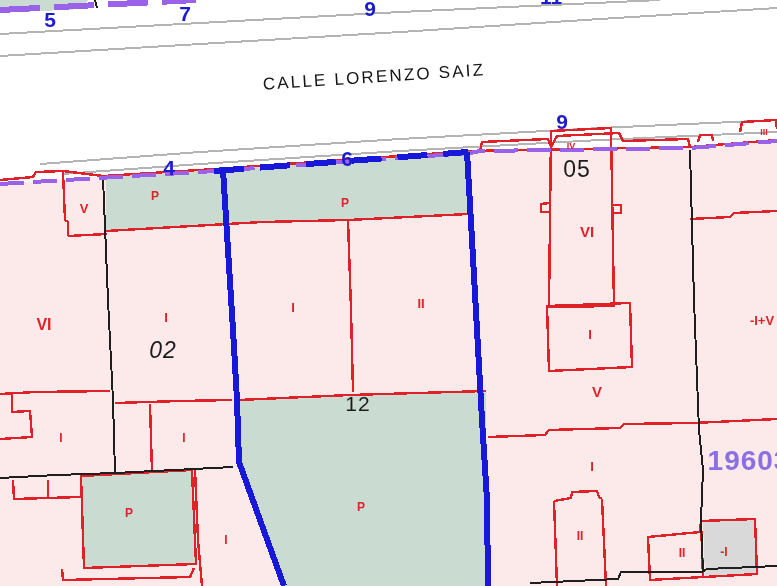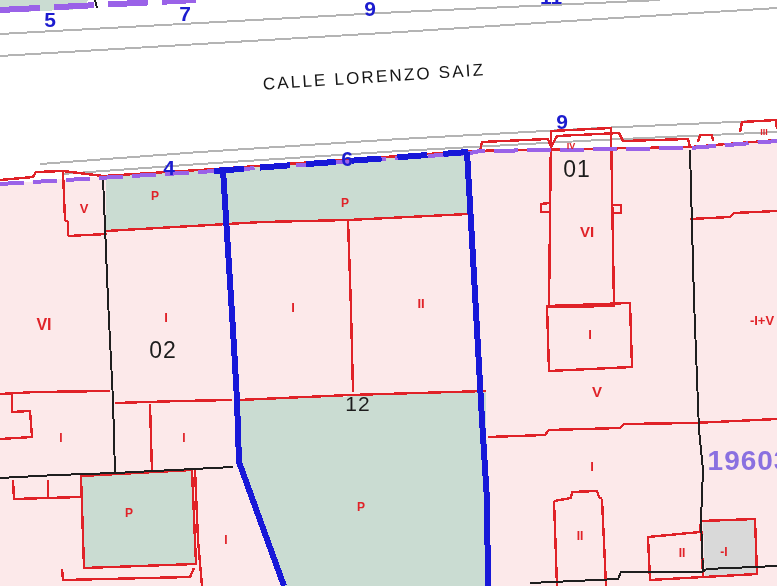--- a/index.html
+++ b/index.html
@@ -106,22 +106,22 @@
   <span class="lbl street-name" style="left:374px;top:77px;">CALLE LORENZO SAIZ</span>
 
   <span class="lbl blue" style="left:50px;top:19px;">5</span>
   <span class="lbl blue" style="left:185px;top:13px;">7</span>
   <span class="lbl blue" style="left:370px;top:8px;">9</span>
   <span class="lbl blue" style="left:551px;top:-4px;">11</span>
   <span class="lbl blue" style="left:562px;top:121px;">9</span>
   <span class="lbl blue" style="left:169px;top:167px;">4</span>
   <span class="lbl blue" style="left:347px;top:158px;">6</span>
 
-  <span class="lbl blk" style="left:163px;top:350px;">02</span>
-  <span class="lbl blk" style="left:577px;top:169px;">01</span>
+  <span class="lbl blk" style="left:163px;top:350px;font-style:italic;">02</span>
+  <span class="lbl blk" style="left:577px;top:169px;">05</span>
   <span class="lbl blk s21" style="left:358px;top:403px;">12</span>
 
   <span class="lbl red s16" style="left:44px;top:325px;">VI</span>
   <span class="lbl red" style="left:166px;top:317px;">I</span>
   <span class="lbl red" style="left:293px;top:307px;">I</span>
   <span class="lbl red" style="left:421px;top:303px;">II</span>
   <span class="lbl red" style="left:84px;top:208px;">V</span>
   <span class="lbl red s15" style="left:587px;top:231px;">VI</span>
   <span class="lbl red" style="left:590px;top:334px;">I</span>
   <span class="lbl red s15" style="left:597px;top:391px;">V</span>

